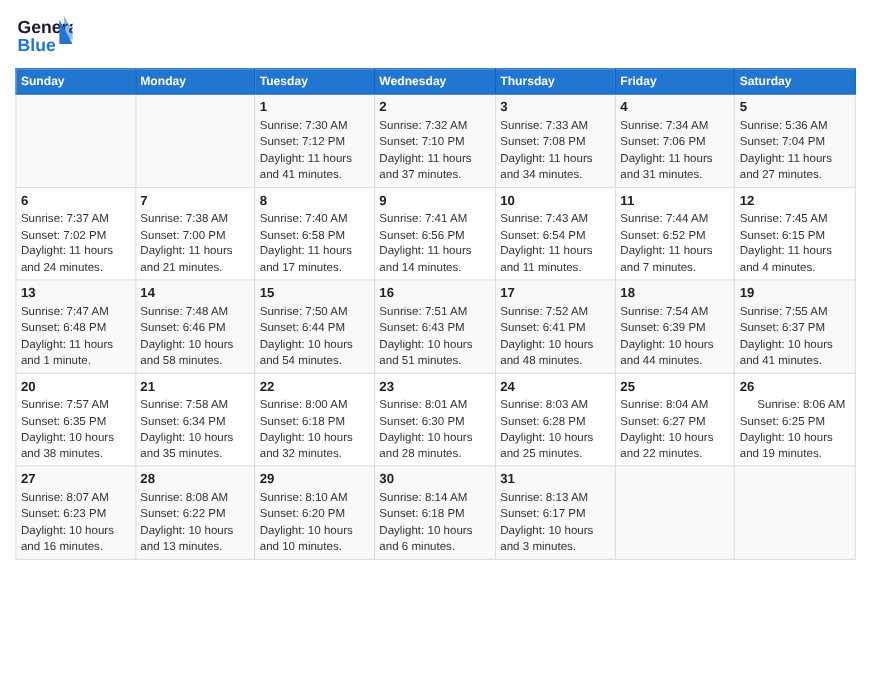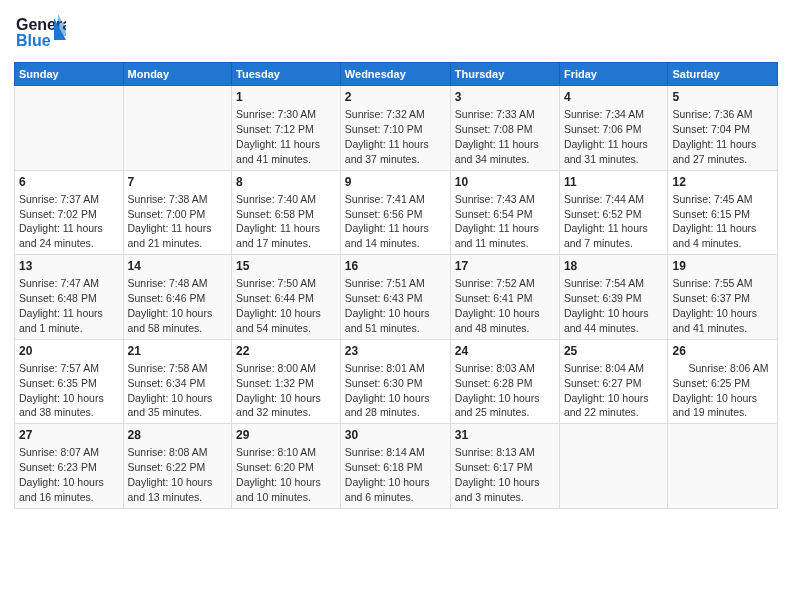--- a/index.html
+++ b/index.html
@@ -111,21 +111,21 @@
 Daylight: 11 hours and 41 minutes.</span></td>
           <td><span class="day-num">2</span><span class="day-info" style="white-space: pre-line;">Sunrise: 7:32 AM
 Sunset: 7:10 PM
 Daylight: 11 hours and 37 minutes.</span></td>
           <td><span class="day-num">3</span><span class="day-info" style="white-space: pre-line;">Sunrise: 7:33 AM
 Sunset: 7:08 PM
 Daylight: 11 hours and 34 minutes.</span></td>
           <td><span class="day-num">4</span><span class="day-info" style="white-space: pre-line;">Sunrise: 7:34 AM
 Sunset: 7:06 PM
 Daylight: 11 hours and 31 minutes.</span></td>
-          <td><span class="day-num">5</span><span class="day-info" style="white-space: pre-line;">Sunrise: 7:36 AM
+          <td><span class="day-num">5</span><span class="day-info" style="white-space: pre-line;">Sunrise: 5:36 AM
 Sunset: 7:04 PM
 Daylight: 11 hours and 27 minutes.</span></td>
         </tr>
         <tr>
           <td><span class="day-num">6</span><span class="day-info" style="white-space: pre-line;">Sunrise: 7:37 AM
 Sunset: 7:02 PM
 Daylight: 11 hours and 24 minutes.</span></td>
           <td><span class="day-num">7</span><span class="day-info" style="white-space: pre-line;">Sunrise: 7:38 AM
 Sunset: 7:00 PM
 Daylight: 11 hours and 21 minutes.</span></td>
@@ -169,21 +169,21 @@
 Daylight: 10 hours and 41 minutes.</span></td>
         </tr>
         <tr>
           <td><span class="day-num">20</span><span class="day-info" style="white-space: pre-line;">Sunrise: 7:57 AM
 Sunset: 6:35 PM
 Daylight: 10 hours and 38 minutes.</span></td>
           <td><span class="day-num">21</span><span class="day-info" style="white-space: pre-line;">Sunrise: 7:58 AM
 Sunset: 6:34 PM
 Daylight: 10 hours and 35 minutes.</span></td>
           <td><span class="day-num">22</span><span class="day-info" style="white-space: pre-line;">Sunrise: 8:00 AM
-Sunset: 1:32 PM
+Sunset: 6:18 PM
 Daylight: 10 hours and 32 minutes.</span></td>
           <td><span class="day-num">23</span><span class="day-info" style="white-space: pre-line;">Sunrise: 8:01 AM
 Sunset: 6:30 PM
 Daylight: 10 hours and 28 minutes.</span></td>
           <td><span class="day-num">24</span><span class="day-info" style="white-space: pre-line;">Sunrise: 8:03 AM
 Sunset: 6:28 PM
 Daylight: 10 hours and 25 minutes.</span></td>
           <td><span class="day-num">25</span><span class="day-info" style="white-space: pre-line;">Sunrise: 8:04 AM
 Sunset: 6:27 PM
 Daylight: 10 hours and 22 minutes.</span></td>

